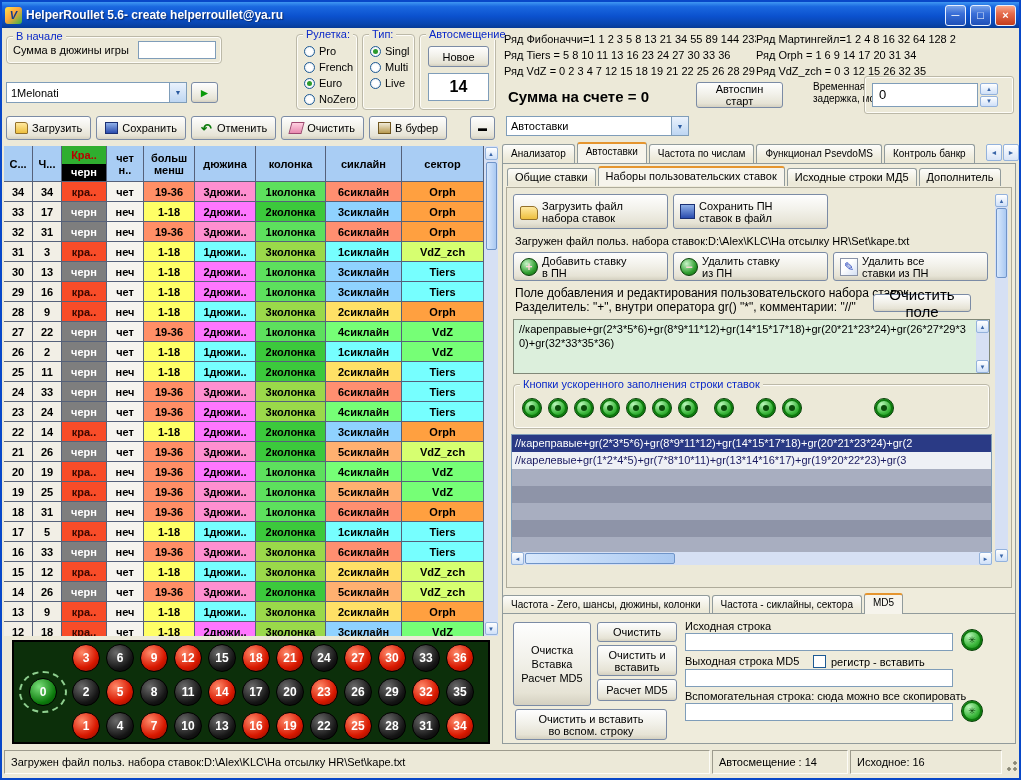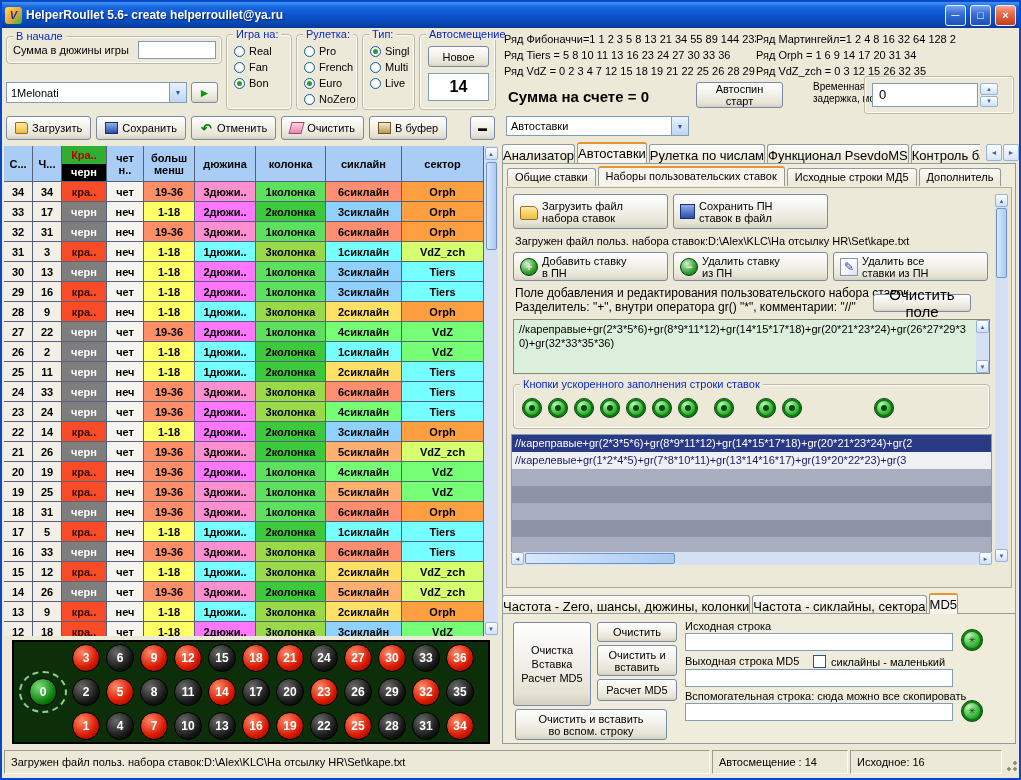--- a/index.html
+++ b/index.html
@@ -93,21 +93,21 @@
   .autospin{position:absolute;left:196px;top:52px;width:87px;height:26px;}
   .delaylbl{position:absolute;left:288px;top:51px;font-size:10px;line-height:12px;margin-left:25px;}
   .spingroup{position:absolute;left:364px;top:46px;width:150px;height:38px;border:1px solid #bcb9a8;border-radius:3px;box-shadow:inset 0 0 0 1px #fdfcf7;}
   .spinval{position:absolute;left:7px;top:6px;width:106px;height:24px;background:#fff;border:1px solid #7f9db9;font-size:13px;line-height:22px;padding-left:6px;}
   .spinbtns{position:absolute;left:115px;top:6px;width:18px;height:24px;display:flex;flex-direction:column;gap:1px;}
   .spb{flex:1;background:linear-gradient(#fff,#cfe0f8);border:1px solid #93b2dc;color:#3a66a8;font-size:6px;display:flex;align-items:center;justify-content:center;border-radius:2px;cursor:pointer;}
   .autobets{position:absolute;left:6px;top:86px;width:183px;height:20px;}
   
   .tabstrip{display:flex;align-items:flex-end;}
   .tab{border:1px solid #919b9c;border-bottom:none;border-radius:3px 3px 0 0;background:linear-gradient(#fdfdfb,#ece9d8 80%);
-    padding:3px 0 2px;font-size:13px;height:19px;margin-right:2px;white-space:nowrap;cursor:pointer;}
+    padding:3px 8px 2px;font-size:10px;height:19px;margin-right:2px;white-space:nowrap;cursor:pointer;}
   .tab.active{background:#f6f4ec;border-top:2px solid #e5952f;height:21px;padding-top:2px;position:relative;z-index:2;font-weight:normal;}
   .tabstrip.main{position:absolute;left:2px;top:112px;height:21px;max-width:478px;overflow:hidden;}
   .tabarrows{position:absolute;right:2px;top:114px;display:flex;gap:1px;}
   .tarr{width:16px;height:17px;background:linear-gradient(#fff,#d8e4f6);border:1px solid #93b2dc;color:#3a66a8;font-size:7px;
     display:flex;align-items:center;justify-content:center;border-radius:2px;cursor:pointer;}
   .tabpanel{position:absolute;left:2px;top:133px;width:514px;height:470px;border:1px solid #919b9c;background:#efecdc;}
   .tabstrip.sub{position:absolute;left:4px;top:2px;max-width:505px;overflow:hidden;}
   .tabstrip.sub .tab{font-size:11px;height:18px;padding:2px 7px 2px;}
   .tabstrip.sub .tab.active{height:20px;}
   .inner{position:absolute;left:3px;top:23px;width:506px;height:401px;border:1px solid #aeab9a;background:#ece9d8;}
@@ -211,37 +211,20 @@
       <span class="slabel">Сумма в дюжины игры</span>
       <input class="field startsum" value="" style="">
     </div>
     <div class="combo preset">
       <span>1Melonati</span>
       <span class="combobtn">▼</span>
     </div>
     <button class="btn playbtn">
       <span class="playglyph">►</span>
     </button>
-    <div class="group g-game">
-      <div class="gtitle">Игра на:</div>
-      <div class="radios">
-          <div class="radiorow">
-            <span class="radio"></span>
-            <span class="rlabel">Real</span>
-          </div>
-          <div class="radiorow">
-            <span class="radio"></span>
-            <span class="rlabel">Fan</span>
-          </div>
-          <div class="radiorow">
-            <span class="radio checked"></span>
-            <span class="rlabel">Bon</span>
-          </div>
-        </div>
-    </div>
     <div class="group g-wheel">
       <div class="gtitle">Рулетка:</div>
       <div class="radios">
           <div class="radiorow">
             <span class="radio"></span>
             <span class="rlabel">Pro</span>
           </div>
           <div class="radiorow">
             <span class="radio"></span>
             <span class="rlabel">French</span>
@@ -663,21 +646,21 @@
       </div>
     </div>
     <div class="combo autobets">
       <span>Автоставки</span>
       <span class="combobtn">▼</span>
     </div>
 
     <div class="tabstrip main">
         <div class="tab">Анализатор</div>
         <div class="tab active">Автоставки</div>
-        <div class="tab">Рулетка по числам</div>
+        <div class="tab">Частота по числам</div>
         <div class="tab">Функционал PsevdoMS</div>
         <div class="tab">Контроль банкр</div>
       </div>
     <div class="tabarrows">
       <span class="tarr">◄</span>
       <span class="tarr">►</span>
     </div>
 
     <div class="tabpanel">
       <div class="tabstrip sub">
@@ -791,21 +774,21 @@
       <button class="btn b-cp" id="cpbtn">
           <div>Очистить и</div>
           <div>вставить</div>
         </button>
       <button class="btn b-calc">Расчет MD5</button>
       <div class="flabel l1">Исходная строка</div>
       <input class="field f1" value="" style="">
       <div class="greenbtn g1"></div>
       <div class="flabel l2">Выходная строка MD5</div>
       <span class="checkbox cb-reg"></span>
-      <div class="flabel l2b">сиклайны - маленький</div>
+      <div class="flabel l2b">регистр - вставить</div>
       <input class="field f2" value="" style="">
       <div class="flabel l3">Вспомогательная строка: сюда можно все скопировать</div>
       <input class="field f3" value="" style="">
       <div class="greenbtn g2"></div>
       <button class="btn b-clearaux" id="clearauxbtn">
           <div>Очистить и вставить</div>
           <div>во вспом. строку</div>
         </button>
     </div>
   </div>

